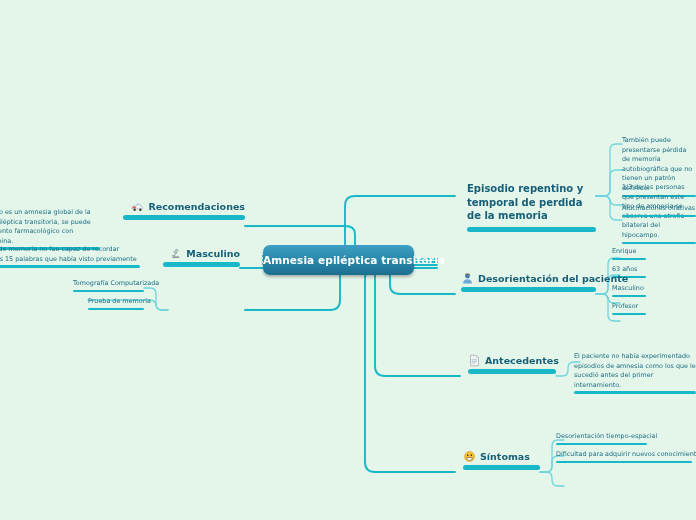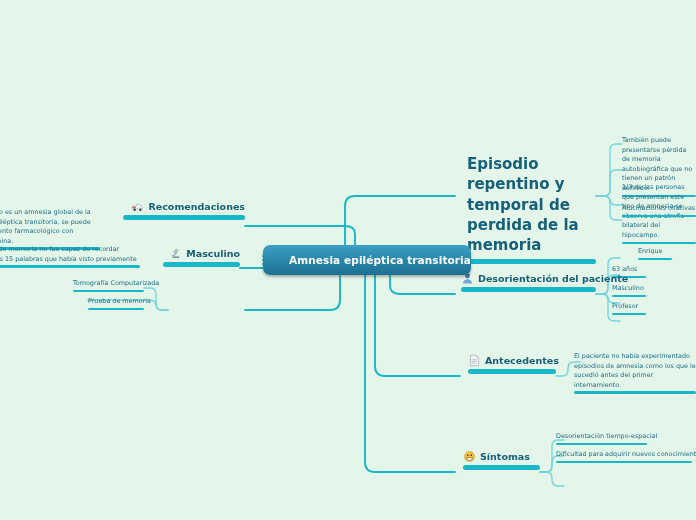--- a/index.html
+++ b/index.html
@@ -18,25 +18,25 @@
   #wires {
     position: absolute; left: 0; top: 0;
     width: 696px; height: 520px;
     pointer-events: none;
   }
 
   
   .central {
     position: absolute;
     left: 263px; top: 245px;
-    width: 208px; height: 30px;
+    width: 151px; height: 30px;
     border-radius: 7px;
     background: linear-gradient(180deg, #3e9fc4 0%, #2b8aac 45%, #1d6f90 100%);
     box-shadow: 0 2px 3px rgba(0,0,0,0.28);
-    display: flex; align-items: center; justify-content: flex-end;
+    display: flex; align-items: center; justify-content: flex-start;
     z-index: 8;
   }
   .central span {
     color: #ffffff;
     font-size: 10.5px;
     font-weight: bold;
     letter-spacing: 0.1px;
     white-space: nowrap;
   }
 
@@ -57,21 +57,22 @@
     height: 5px;
     border-radius: 3px;
     background: #18b8c8;
   }
 
   
   .branch .blabel.multiline {
     display: block;
     white-space: normal;
     line-height: 1.35;
-    font-size: 15px;
+    font-size: 10px;
+    margin-top: 28px;
   }
 
   
   .leaf { position: absolute; z-index: 5; }
   .leaf .ltext {
     font-size: 6.4px;
     color: #1c6f86;
     line-height: 1.5;
     white-space: nowrap;
   }
@@ -167,21 +168,21 @@
           <circle cx="8" cy="5" r="3" fill="#4a7fb5"></circle>
           <path d="M2.5 14 C2.5 10.3 5 9 8 9 C11 9 13.5 10.3 13.5 14 Z" fill="#6fa8d8"></path>
           <path d="M5 4.2 C5.6 2.2 10.4 2.2 11 4.2 L11 3 C10.4 1.3 5.6 1.3 5 3 Z" fill="#8a5a33"></path>
         </svg>
       </span>
       <span>Desorientación del paciente</span>
     </div>
     <div class="bar" style="width:135px;"></div>
   </div>
 
-  <div class="leaf" style="left:612px; top:247px; width:34px;margin-left:26px;">
+  <div class="leaf" style="left:612px; top:247px; width:34px;">
     <div class="ltext">Enrique</div>
     <div class="lbar" style="width:34px;"></div>
   </div>
   <div class="leaf" style="left:612px; top:265px; width:34px;">
     <div class="ltext">63 años</div>
     <div class="lbar" style="width:34px;"></div>
   </div>
   <div class="leaf" style="left:612px; top:284px; width:34px;">
     <div class="ltext">Masculino</div>
     <div class="lbar" style="width:34px;"></div>

